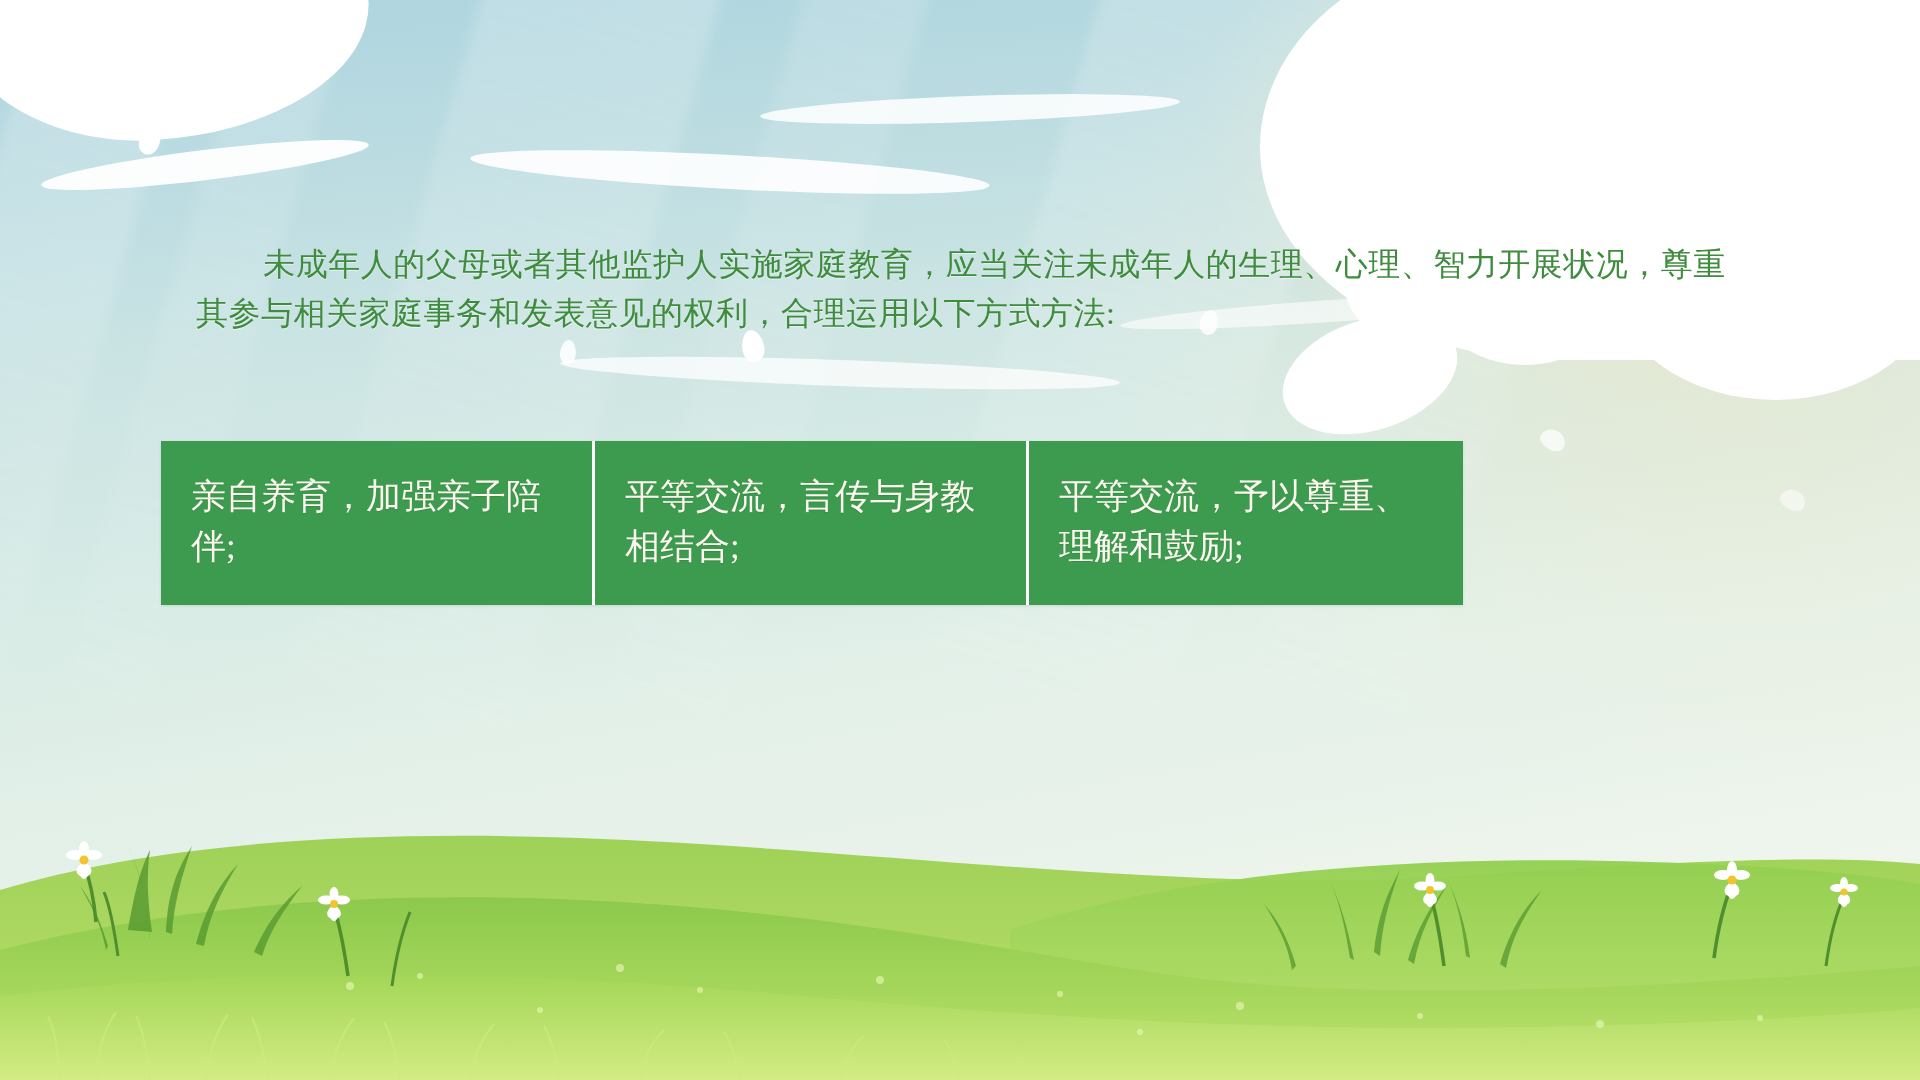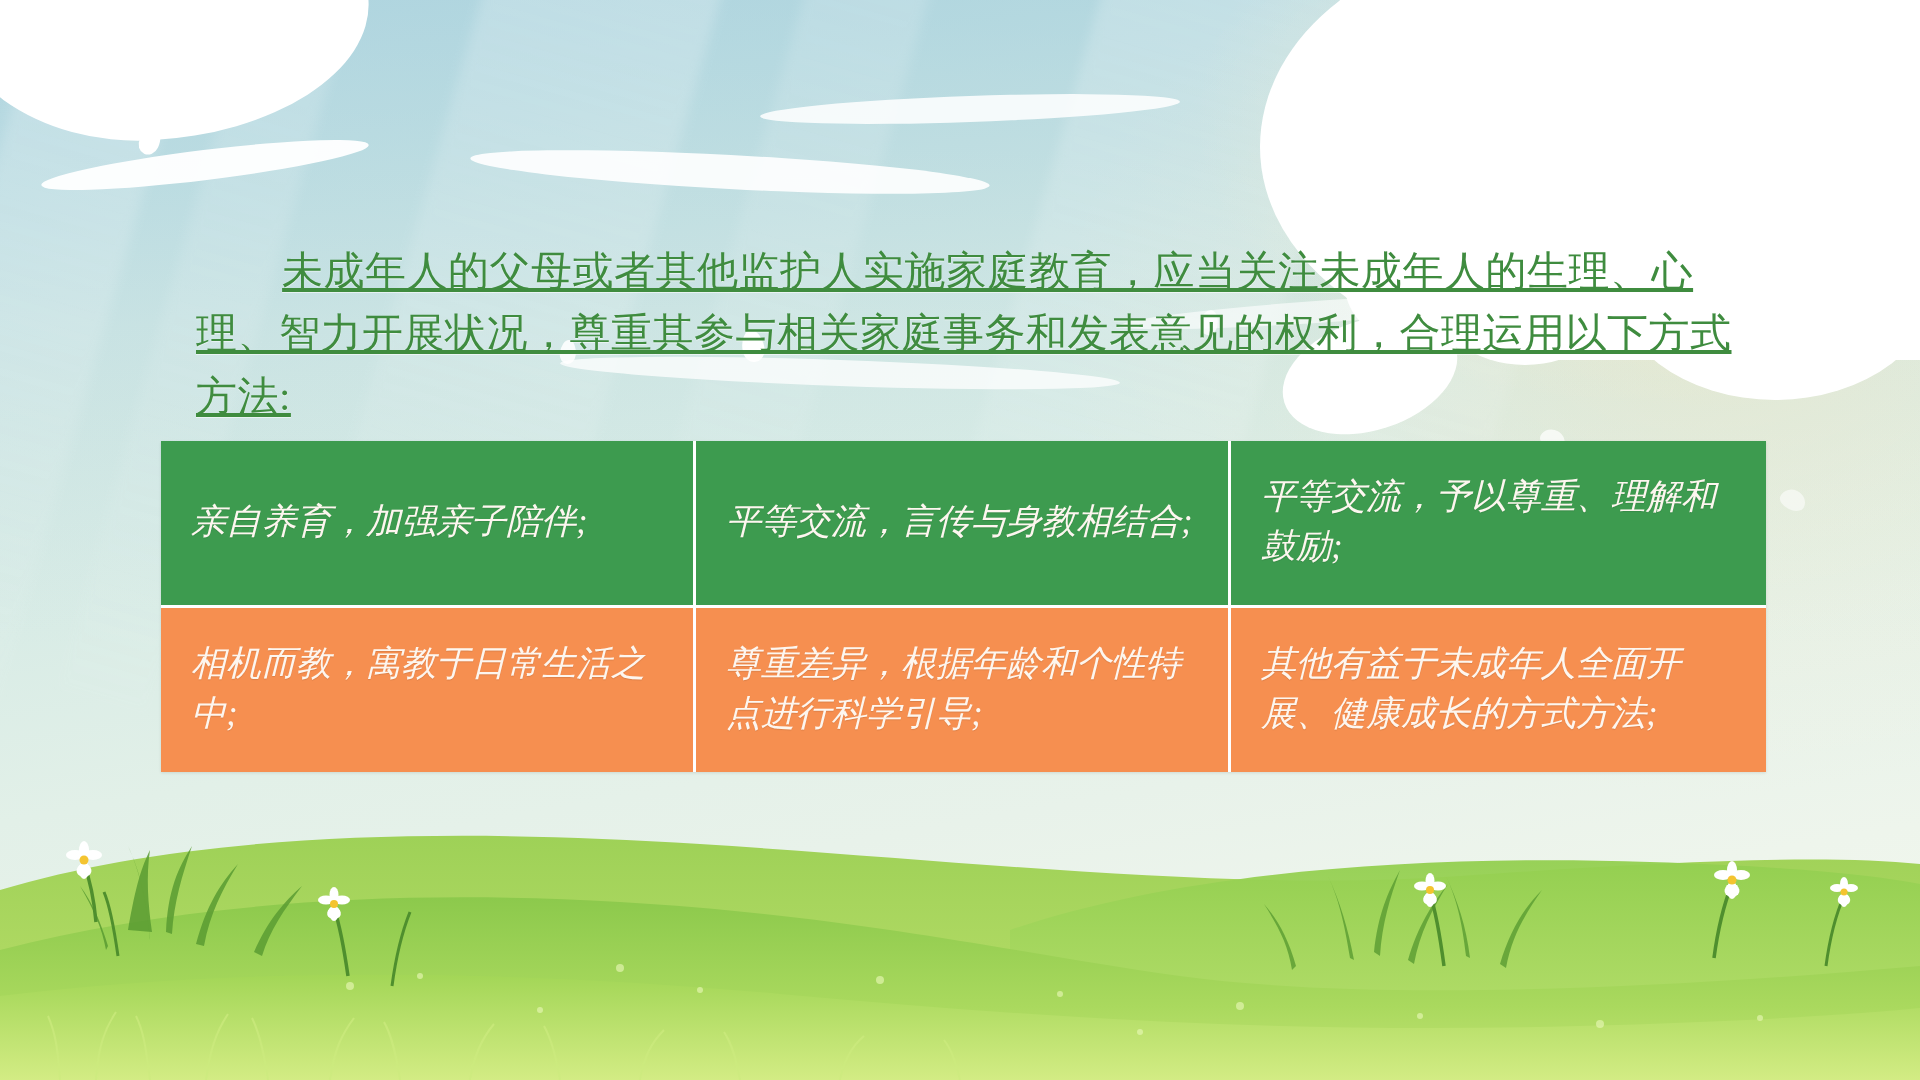--- a/index.html
+++ b/index.html
@@ -121,40 +121,38 @@
   
   .ground { position: absolute; left: 0; bottom: 0; width: 1920px; height: 300px; pointer-events: none; }
 
   
   .header-text {
     position: absolute;
     left: 196px;
     top: 240px;
     width: 1560px;
     color: #3f8c3f;
-    font-size: 41px;
+    font-size: 32px;
     line-height: 1.52;
     letter-spacing: 0.5px;
     text-indent: 2.1em;
     font-family: "Liberation Serif", "DejaVu Serif", serif;
     text-shadow: 0 1px 1px rgba(255,255,255,0.55);
-    text-decoration: underline;
   }
 
   
   .method-table {
     position: absolute;
     left: 161px;
     top: 441px;
-    width: 1605px;
+    width: 1302px;
     border-collapse: separate;
     border-spacing: 0;
     table-layout: fixed;
     box-shadow: 0 1px 3px rgba(0,0,0,0.10);
-    font-style: italic;
   }
   .method-table td {
     vertical-align: middle;
     padding: 26px 30px 28px 30px;
     height: 110px;
     color: #fdf6ef;
     font-size: 35px;
     line-height: 1.42;
     font-family: "Liberation Serif", "DejaVu Serif", serif;
     border-right: 3px solid #ffffff;
@@ -364,21 +362,16 @@
 
   <div class="header-text">未成年人的父母或者其他监护人实施家庭教育，应当关注未成年人的生理、心理、智力开展状况，尊重其参与相关家庭事务和发表意见的权利，合理运用以下方式方法:</div>
 
   <table class="method-table">
     <tbody>
       <tr class="row-green">
         <td>亲自养育，加强亲子陪伴;</td>
         <td>平等交流，言传与身教相结合;</td>
         <td>平等交流，予以尊重、理解和鼓励;</td>
       </tr>
-      <tr class="row-orange">
-        <td>相机而教，寓教于日常生活之中;</td>
-        <td>尊重差异，根据年龄和个性特点进行科学引导;</td>
-        <td>其他有益于未成年人全面开展、健康成长的方式方法;</td>
-      </tr>
     </tbody>
   </table>
 
 </div>
 
 </body></html>

